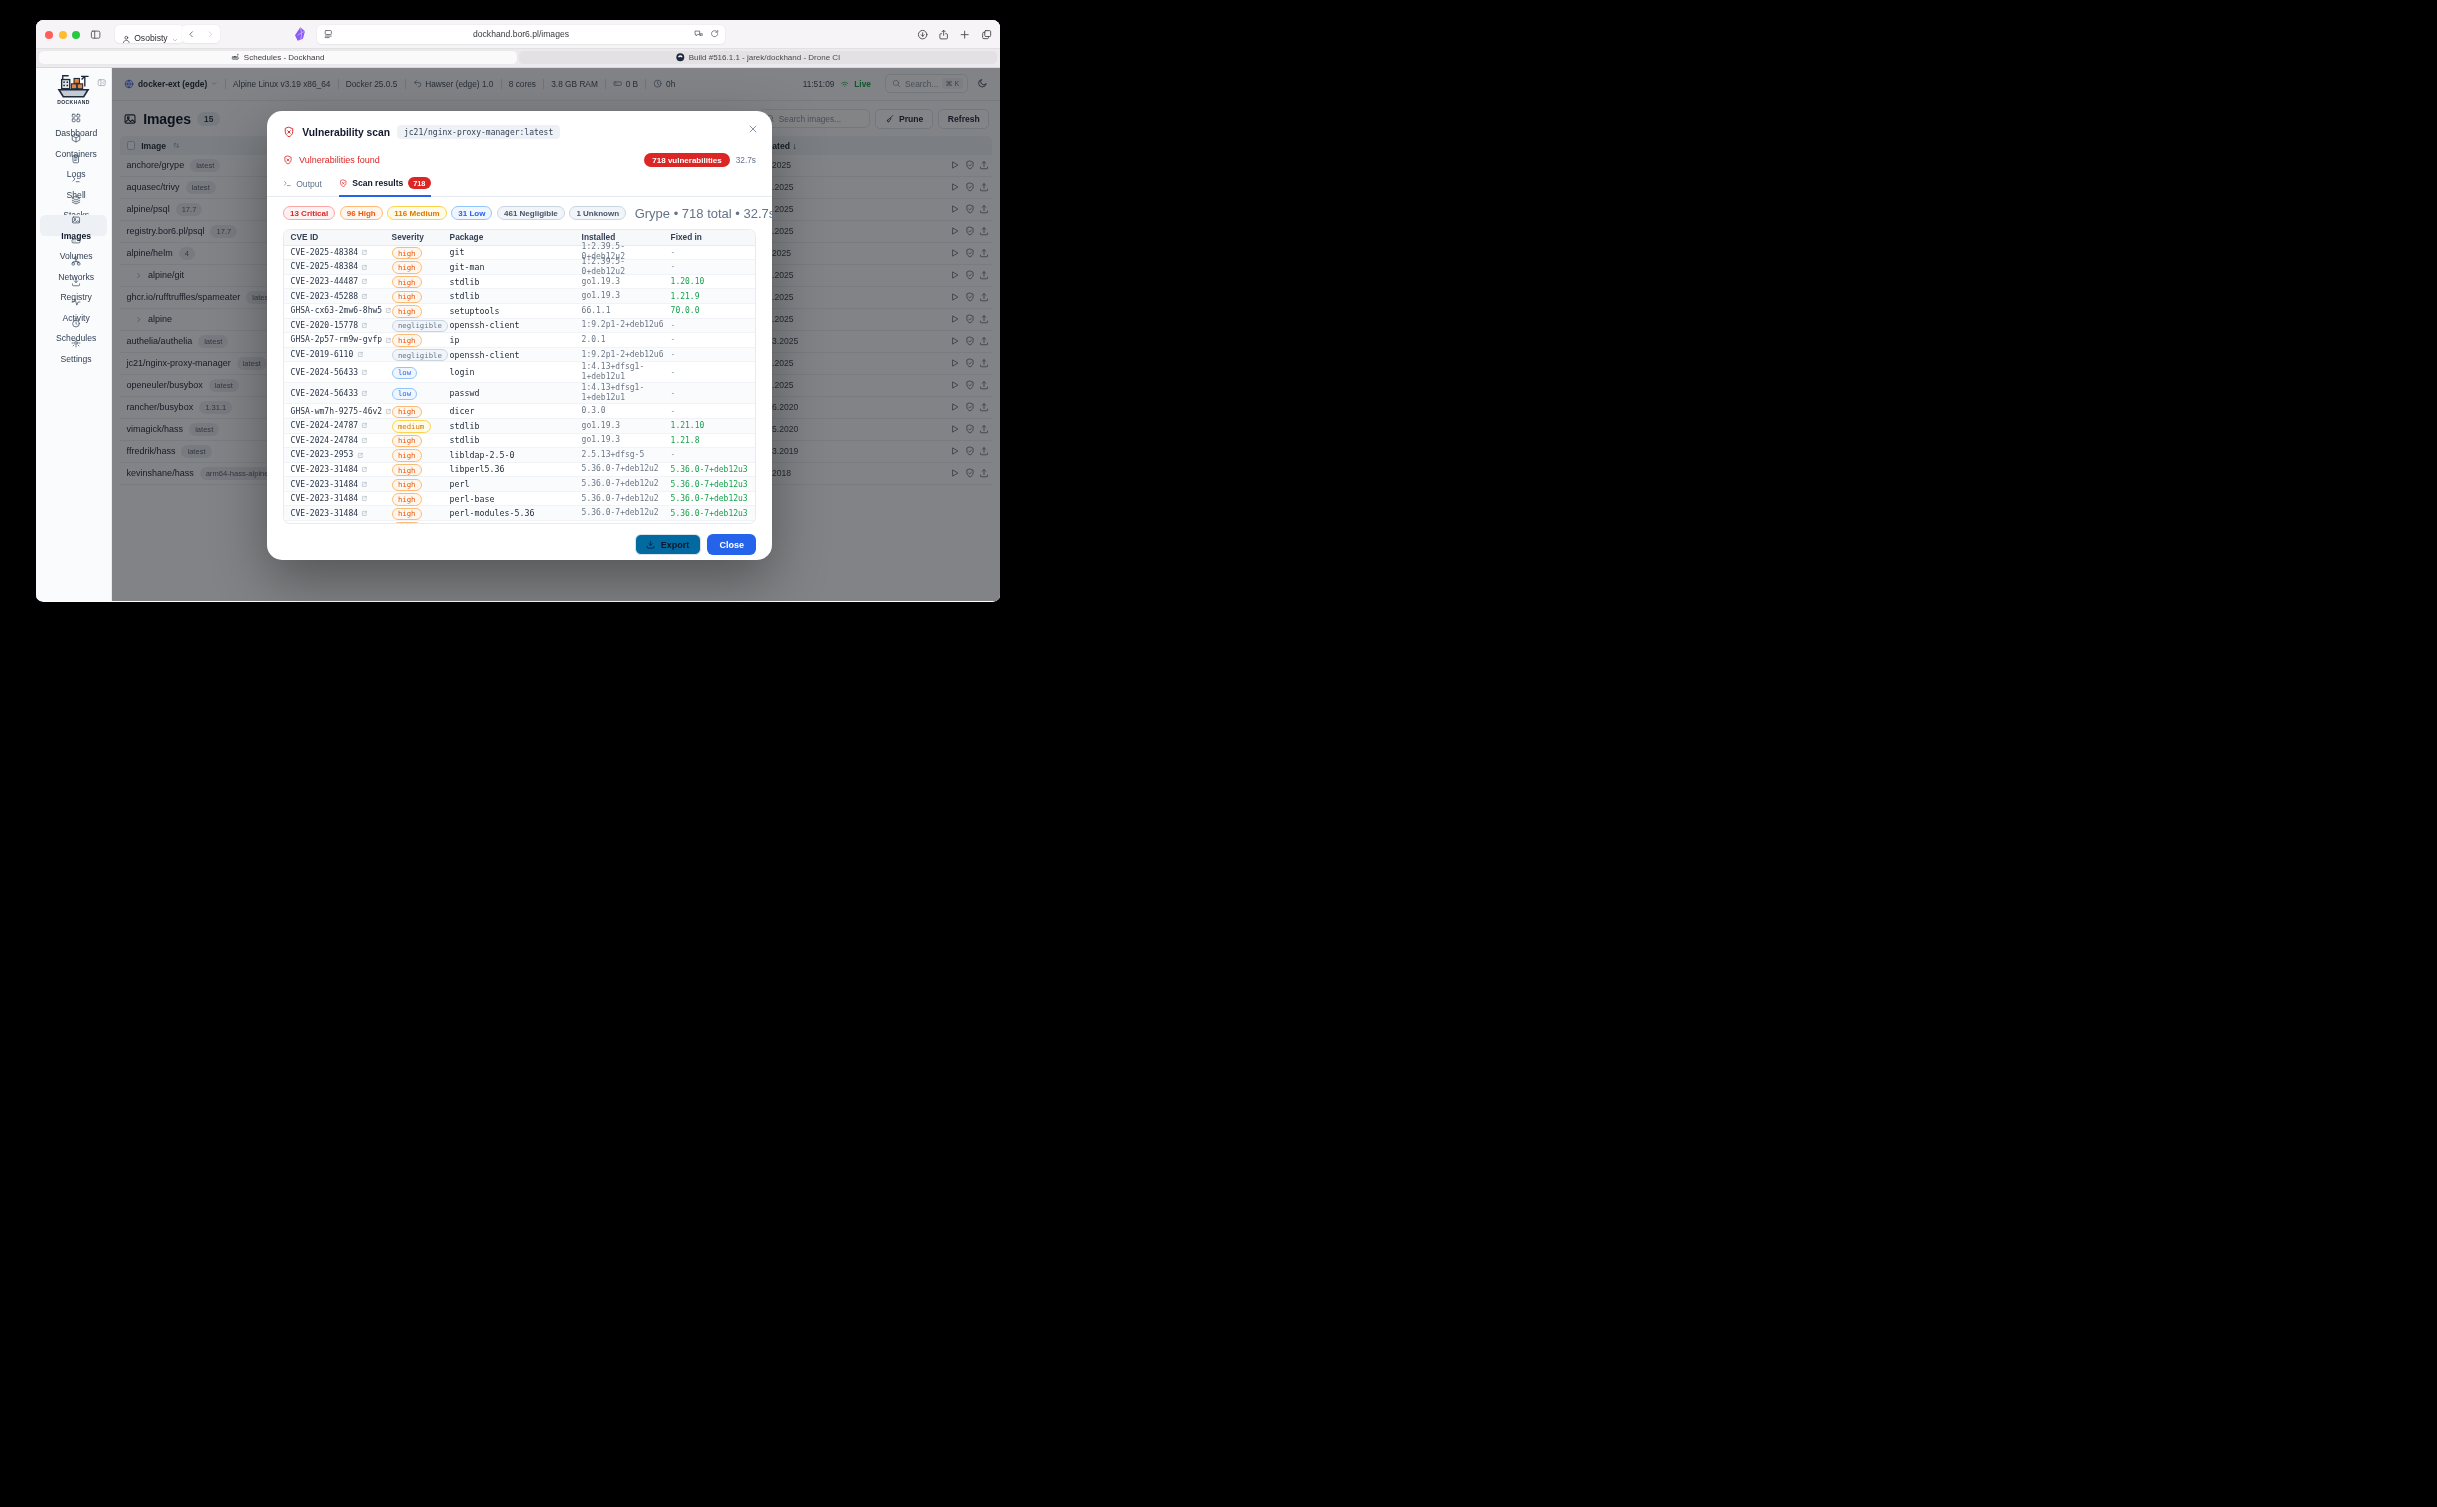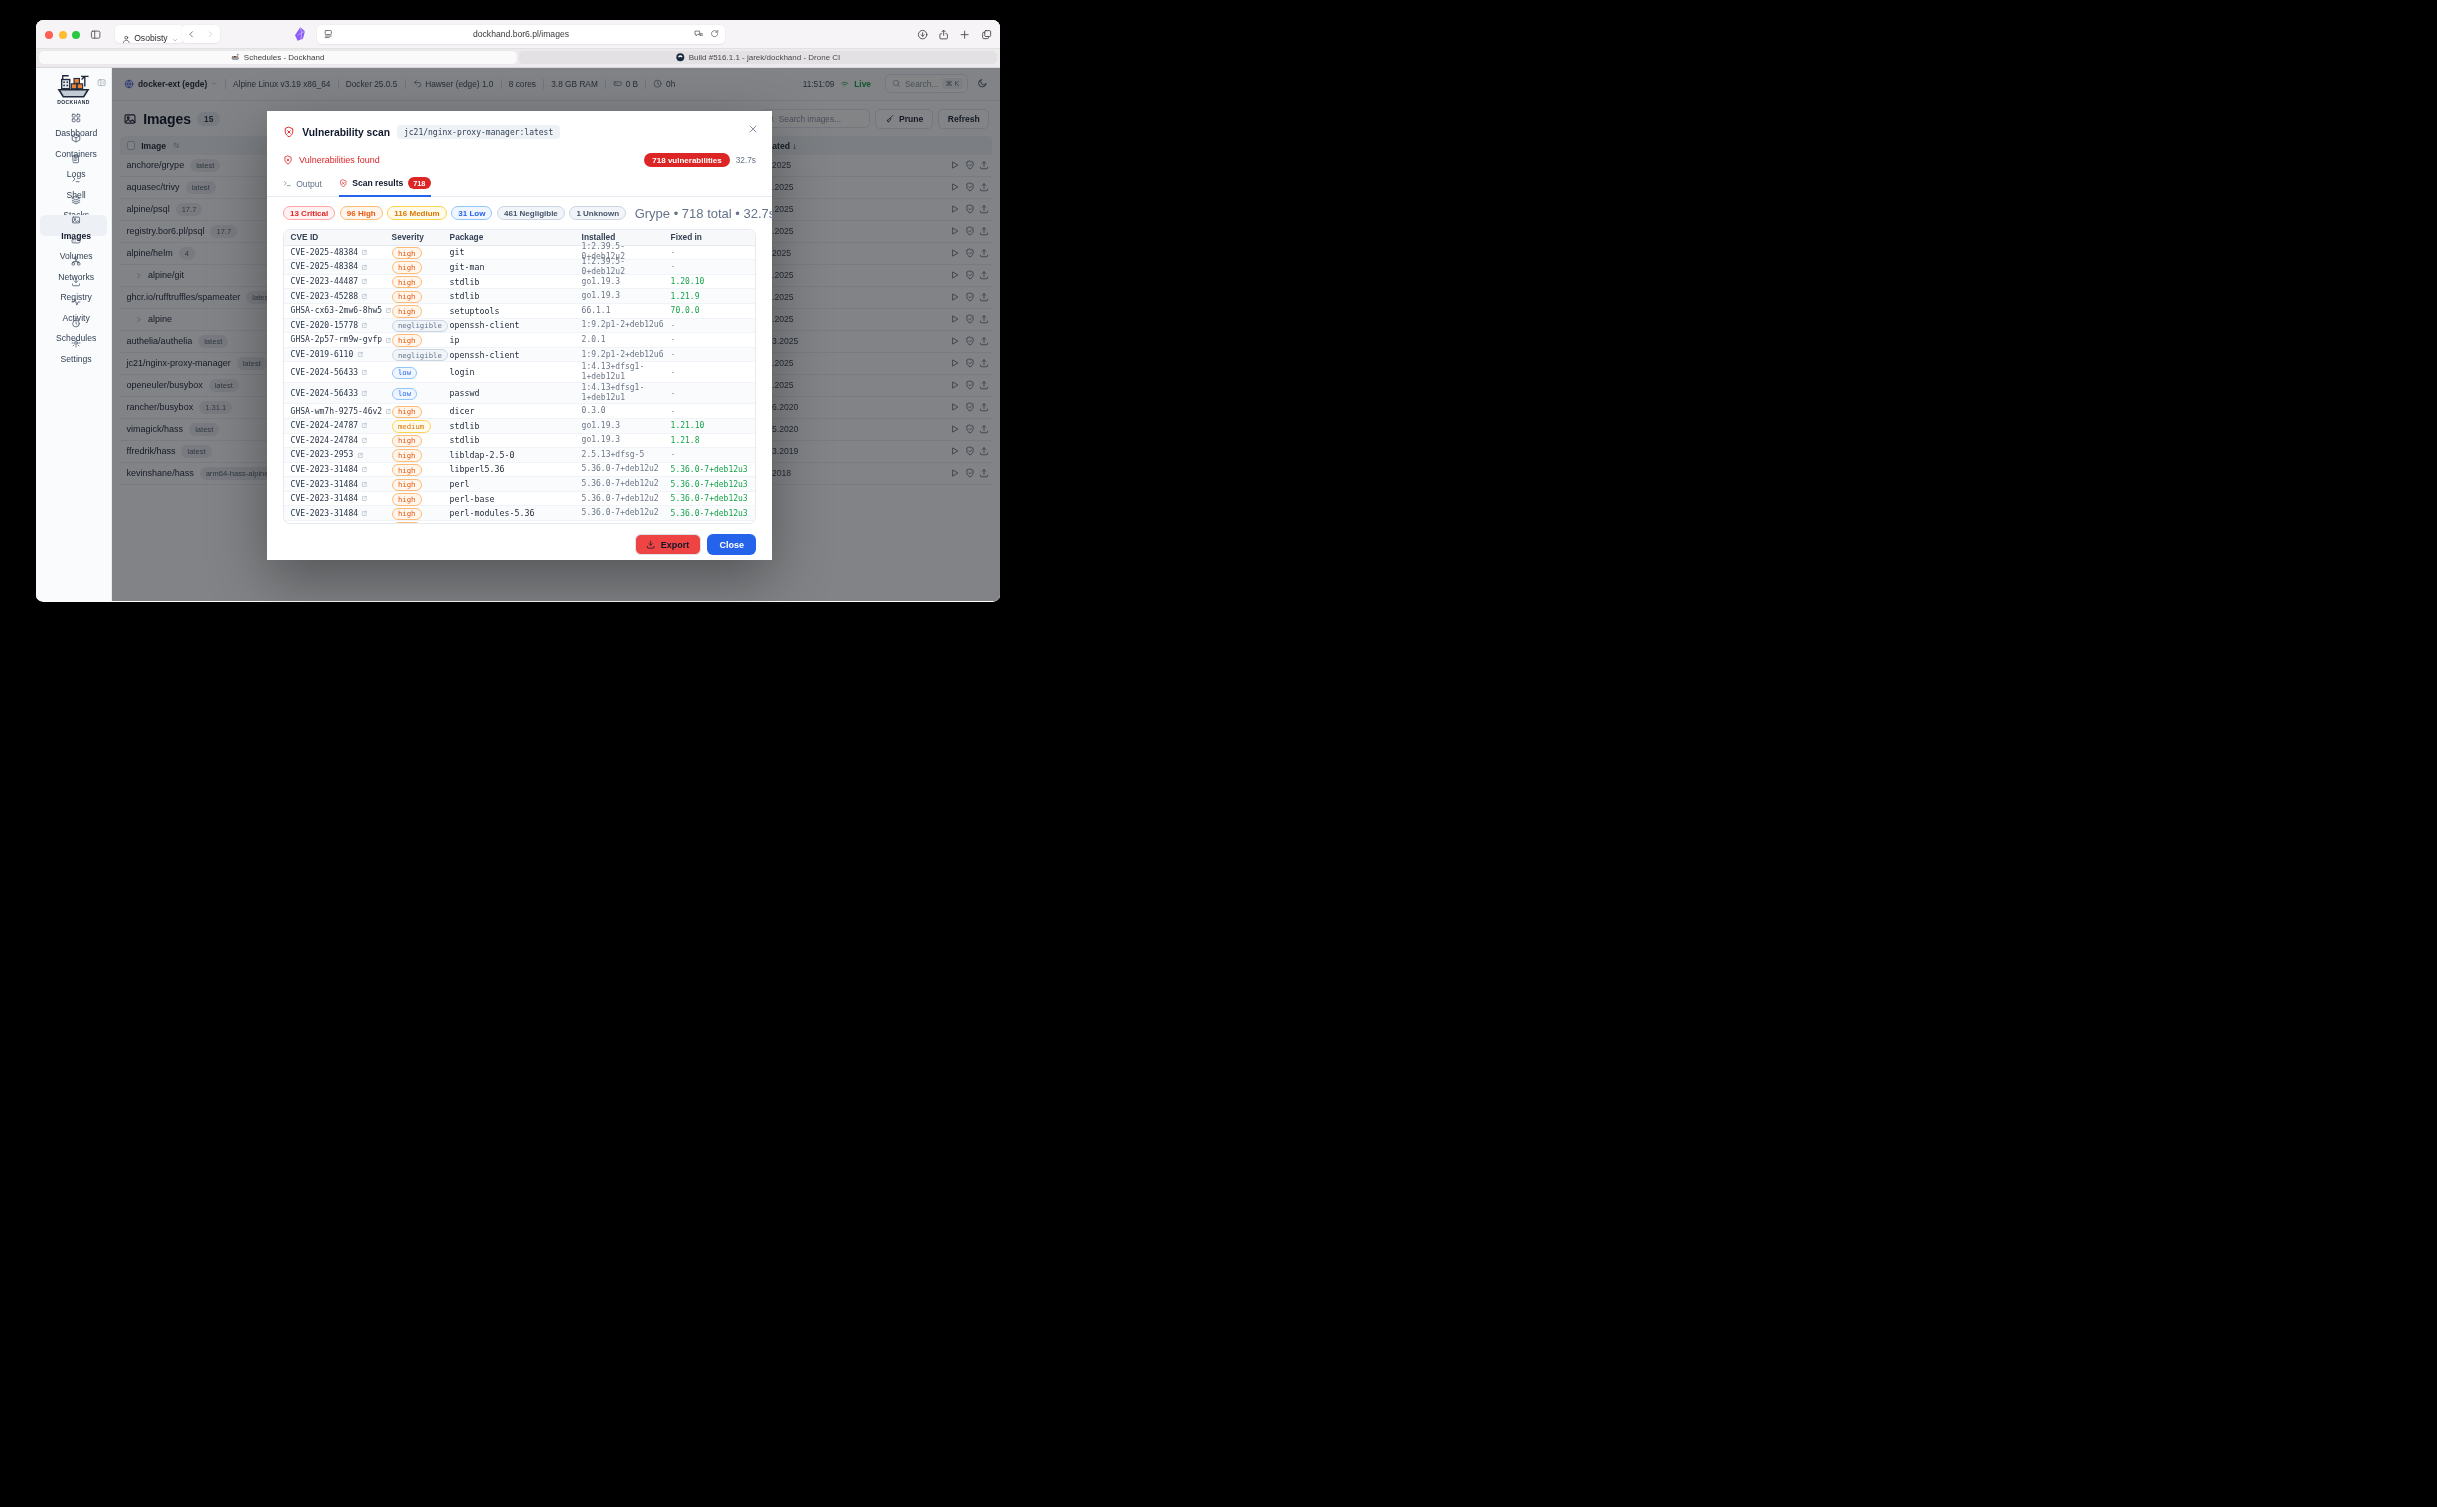--- a/index.html
+++ b/index.html
@@ -71,21 +71,21 @@
   .cbox { width:8.6px; height:8.6px; border:1px solid #b4bdc8; border-radius:2.3px; background:#f6f8fa; }
   .bgrow { position:relative; display:flex; align-items:center; height:22px; border-bottom:0.7px solid #e7ebf0;
            padding:0 6.6px; font-size:9px; color:#1e293b; gap:6px; }
   .bgrow .chev { color:#64748b; display:flex; margin-left:8px; }
   .bgtag { background:#e6e9ee; border-radius:662px; padding:1.7px 6px; font-size:7.6px; color:#5b6777; }
   .bgdate { position:absolute; left:652px; color:#3f4a58; font-size:8.6px; }
   .bgactions { position:absolute; right:2.6px; display:flex; gap:4.6px; color:#5b6777; }
 
   
   .modal { position:absolute; left:231px; top:91px; width:505px; height:449px; background:#fff; z-index:10;
-           border-radius:0; box-shadow:0 20px 53px rgba(0,0,0,.35); }
+           border-radius:15px; box-shadow:0 20px 53px rgba(0,0,0,.35); }
   .m-header { display:flex; align-items:center; padding:14px 16px 0; gap:7.3px; }
   .m-title { font-size:10.3px; font-weight:700; color:#0f172a; }
   .m-chip { background:#eef2f6; border-radius:4px; padding:2.6px 6.6px; font-family:"DejaVu Sans Mono", monospace;
             font-size:8px; color:#334155; }
   .m-close { position:absolute; top:12.6px; right:14px; color:#64748b; cursor:pointer; }
   .m-status { display:flex; align-items:center; gap:6px; padding:0 16px; margin-top:14px; }
   .m-status-text { font-size:9px; font-weight:500; color:#dc2626; }
   .m-pill { margin-left:auto; background:#dc2626; color:#fff; border-radius:662px; padding:2.6px 8px;
             font-size:8px; font-weight:700; }
   .m-dur { font-size:8.3px; color:#64748b; }
@@ -119,21 +119,21 @@
   .sev-medium     { color:#d97706; background:#fffbeb; border-color:#fcd34d; }
   .sev-low        { color:#2563eb; background:#eff6ff; border-color:#93c5fd; }
   .sev-negligible { color:#64748b; background:#f1f5f9; border-color:#cbd5e1; }
   .pkg-cell  { font-family:"DejaVu Sans Mono", monospace; font-size:8.3px; color:#1f2937; }
   .inst-cell { font-family:"DejaVu Sans Mono", monospace; font-size:8px; color:#6b7686; white-space:pre-line; line-height:1.25; }
   .fix-cell  { font-family:"DejaVu Sans Mono", monospace; font-size:8px; color:#8a94a3; }
   .fix-cell.green { color:#16a34a; }
 
   .m-footer { display:flex; justify-content:flex-end; gap:6.6px; padding:10.6px 16px 0; }
   .btn-export { display:flex; align-items:center; gap:5.3px; border:0.7px solid #dce3ea; border-radius:6px;
-                padding:4.6px 10.6px; font-size:9px; font-weight:600; color:#0f172a; background:#ef4444; cursor:pointer; }
+                padding:4.6px 10.6px; font-size:9px; font-weight:600; color:#0f172a; background:#0369a1; cursor:pointer; }
   .btn-close { background:#2563eb; color:#fff; border:none; border-radius:6px; padding:4.6px 12px;
                font-size:9px; font-weight:600; cursor:pointer; }
   svg { display:block; }
 </style>
 </head>
 <body>
 
 <div class="desktop">
   <div class="window">
 

